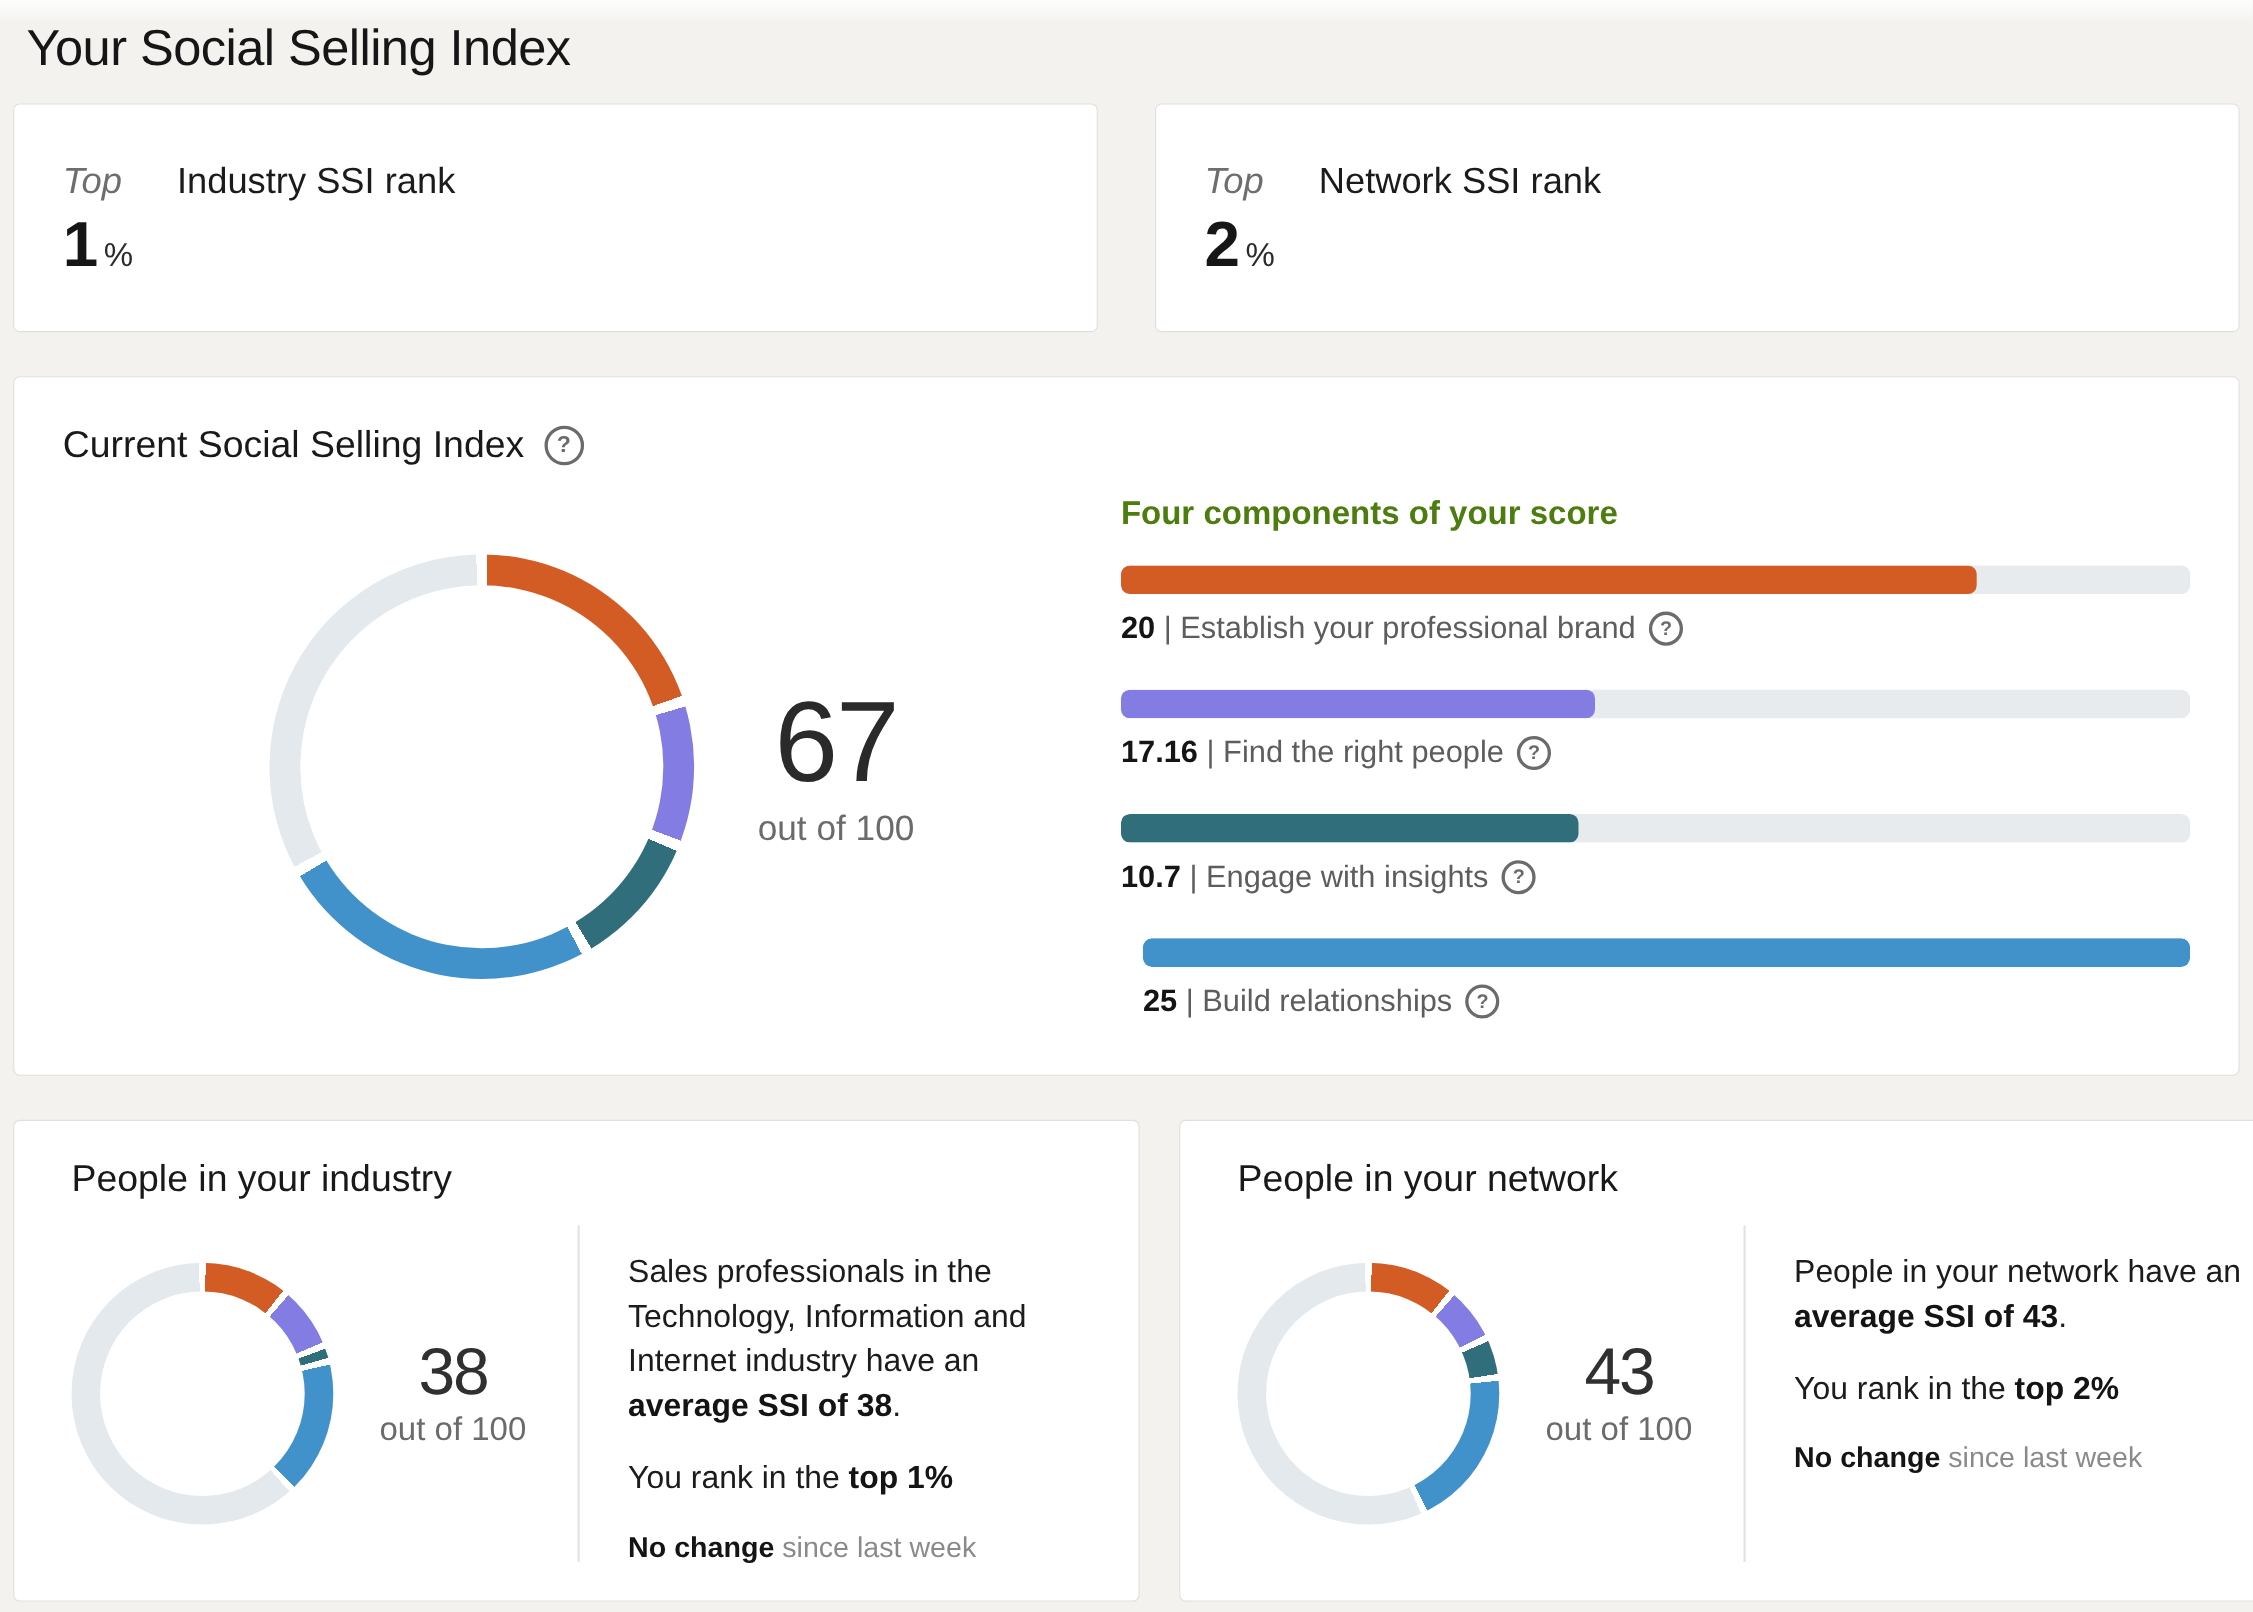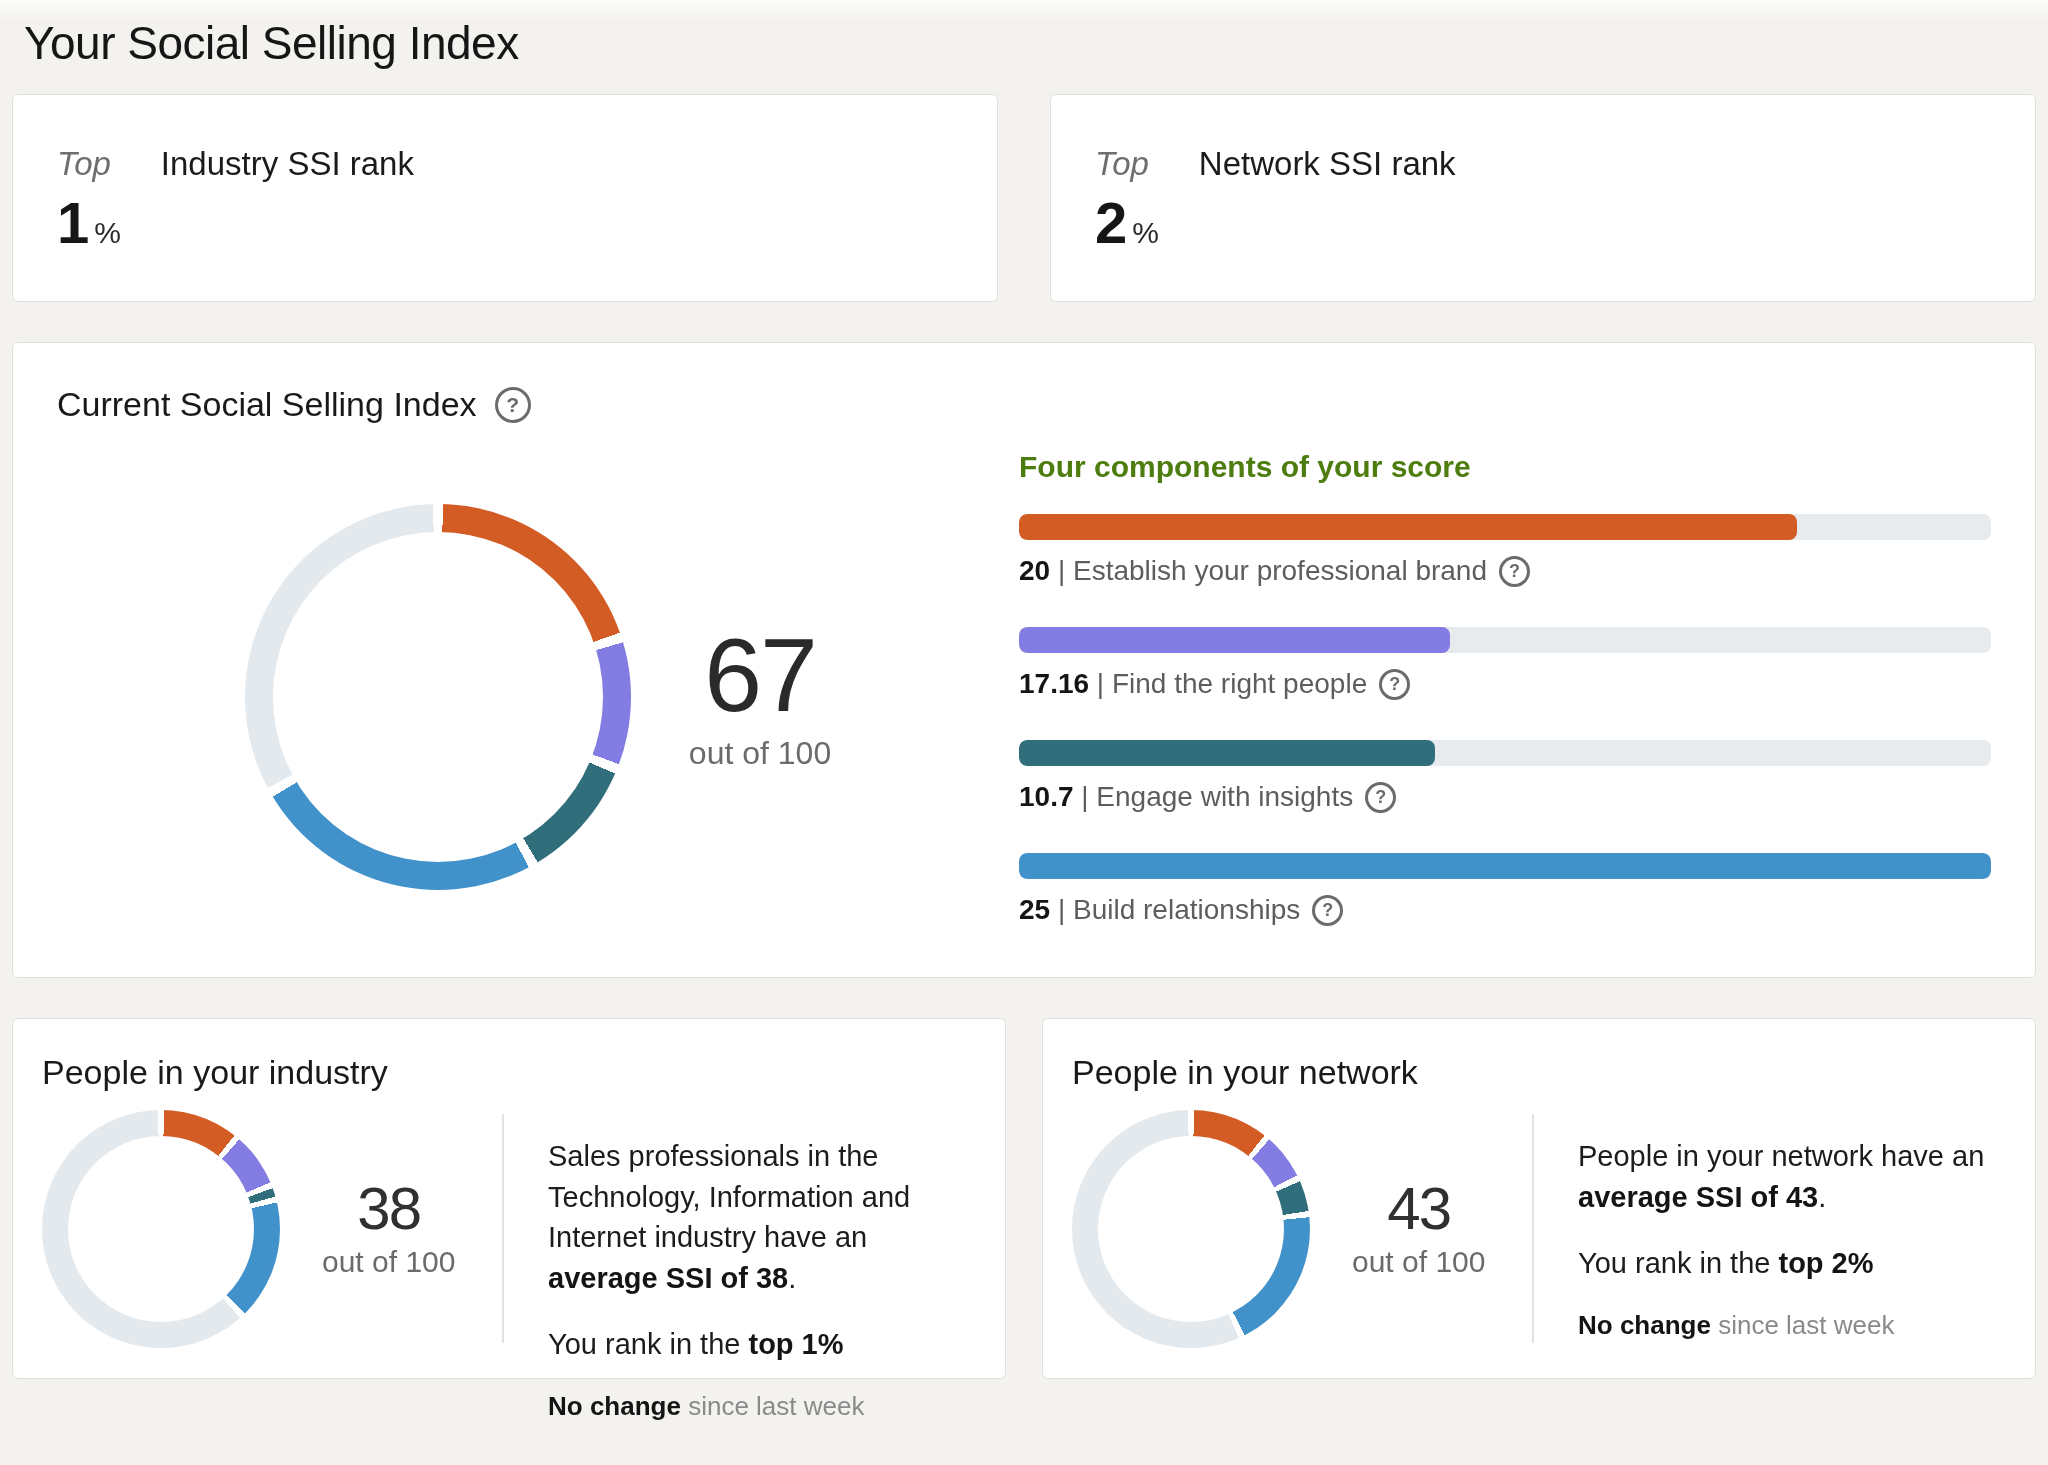--- a/index.html
+++ b/index.html
@@ -49,31 +49,31 @@
 
   .score { text-align:center; }
   .score-num { font-size:104px; line-height:1; color:#2a2a2a; letter-spacing:-2px; }
   .score-cap { font-size:32px; color:#6b6b6b; margin-top:8px; }
   .score-num-sm { font-size:60px; line-height:1; color:#303030; letter-spacing:-2px; }
   .score-cap-sm { font-size:30px; color:#6b6b6b; margin-top:6px; }
 
   .components { flex:1; padding-top:20px; }
   h3.components-heading { margin:0 0 30px; font-size:30px; font-weight:700; color:#4d7c0f; }
   .comp-row { margin-bottom:40px; }
-  .comp-row:last-child { margin-bottom:0; }
+  .comp-row:last-child { margin-bottom:0;margin-left:20px; }
   .bar-track { height:26px; border-radius:8px; background:#e7ebee; overflow:hidden; }
   .bar-fill { height:100%; border-radius:8px; }
   .bar-label { margin-top:15px; display:flex; align-items:center; font-size:28px; color:#5d5d5d; }
   .bar-label strong { color:#151515; font-weight:700; }
   .bar-label span { white-space:pre; }
   .bar-label .qicon { margin-left:12px; }
 
   
   .bottom-row { display:flex; gap:36px; margin-top:40px; }
-  .people-card { flex:1; height:361px; padding:34px 29px 30px; }
+  .people-card { flex:1; height:438px; padding:34px 52px 30px; }
   .people-content { display:flex; margin-top:22px; height:calc(100% - 66px); }
   .people-left { display:flex; align-items:center; gap:42px; width:452px; flex:0 0 auto; }
   .vdivider { width:2px; background:#e5e3e0; align-self:stretch; margin-left:8px; }
   .people-text { margin-left:44px; width:412px; padding-top:22px; }
   .people-text p { margin:0; }
   .desc { font-size:29px; line-height:1.4; color:#1c1c1c; margin-bottom:30px !important; }
   .rank-line { font-size:29px; color:#1c1c1c; margin-bottom:30px !important; }
   .change-line { font-size:26px; color:#1c1c1c; }
   .people-text strong { font-weight:700; color:#141414; }
   .muted { color:#8a8a8a; }

